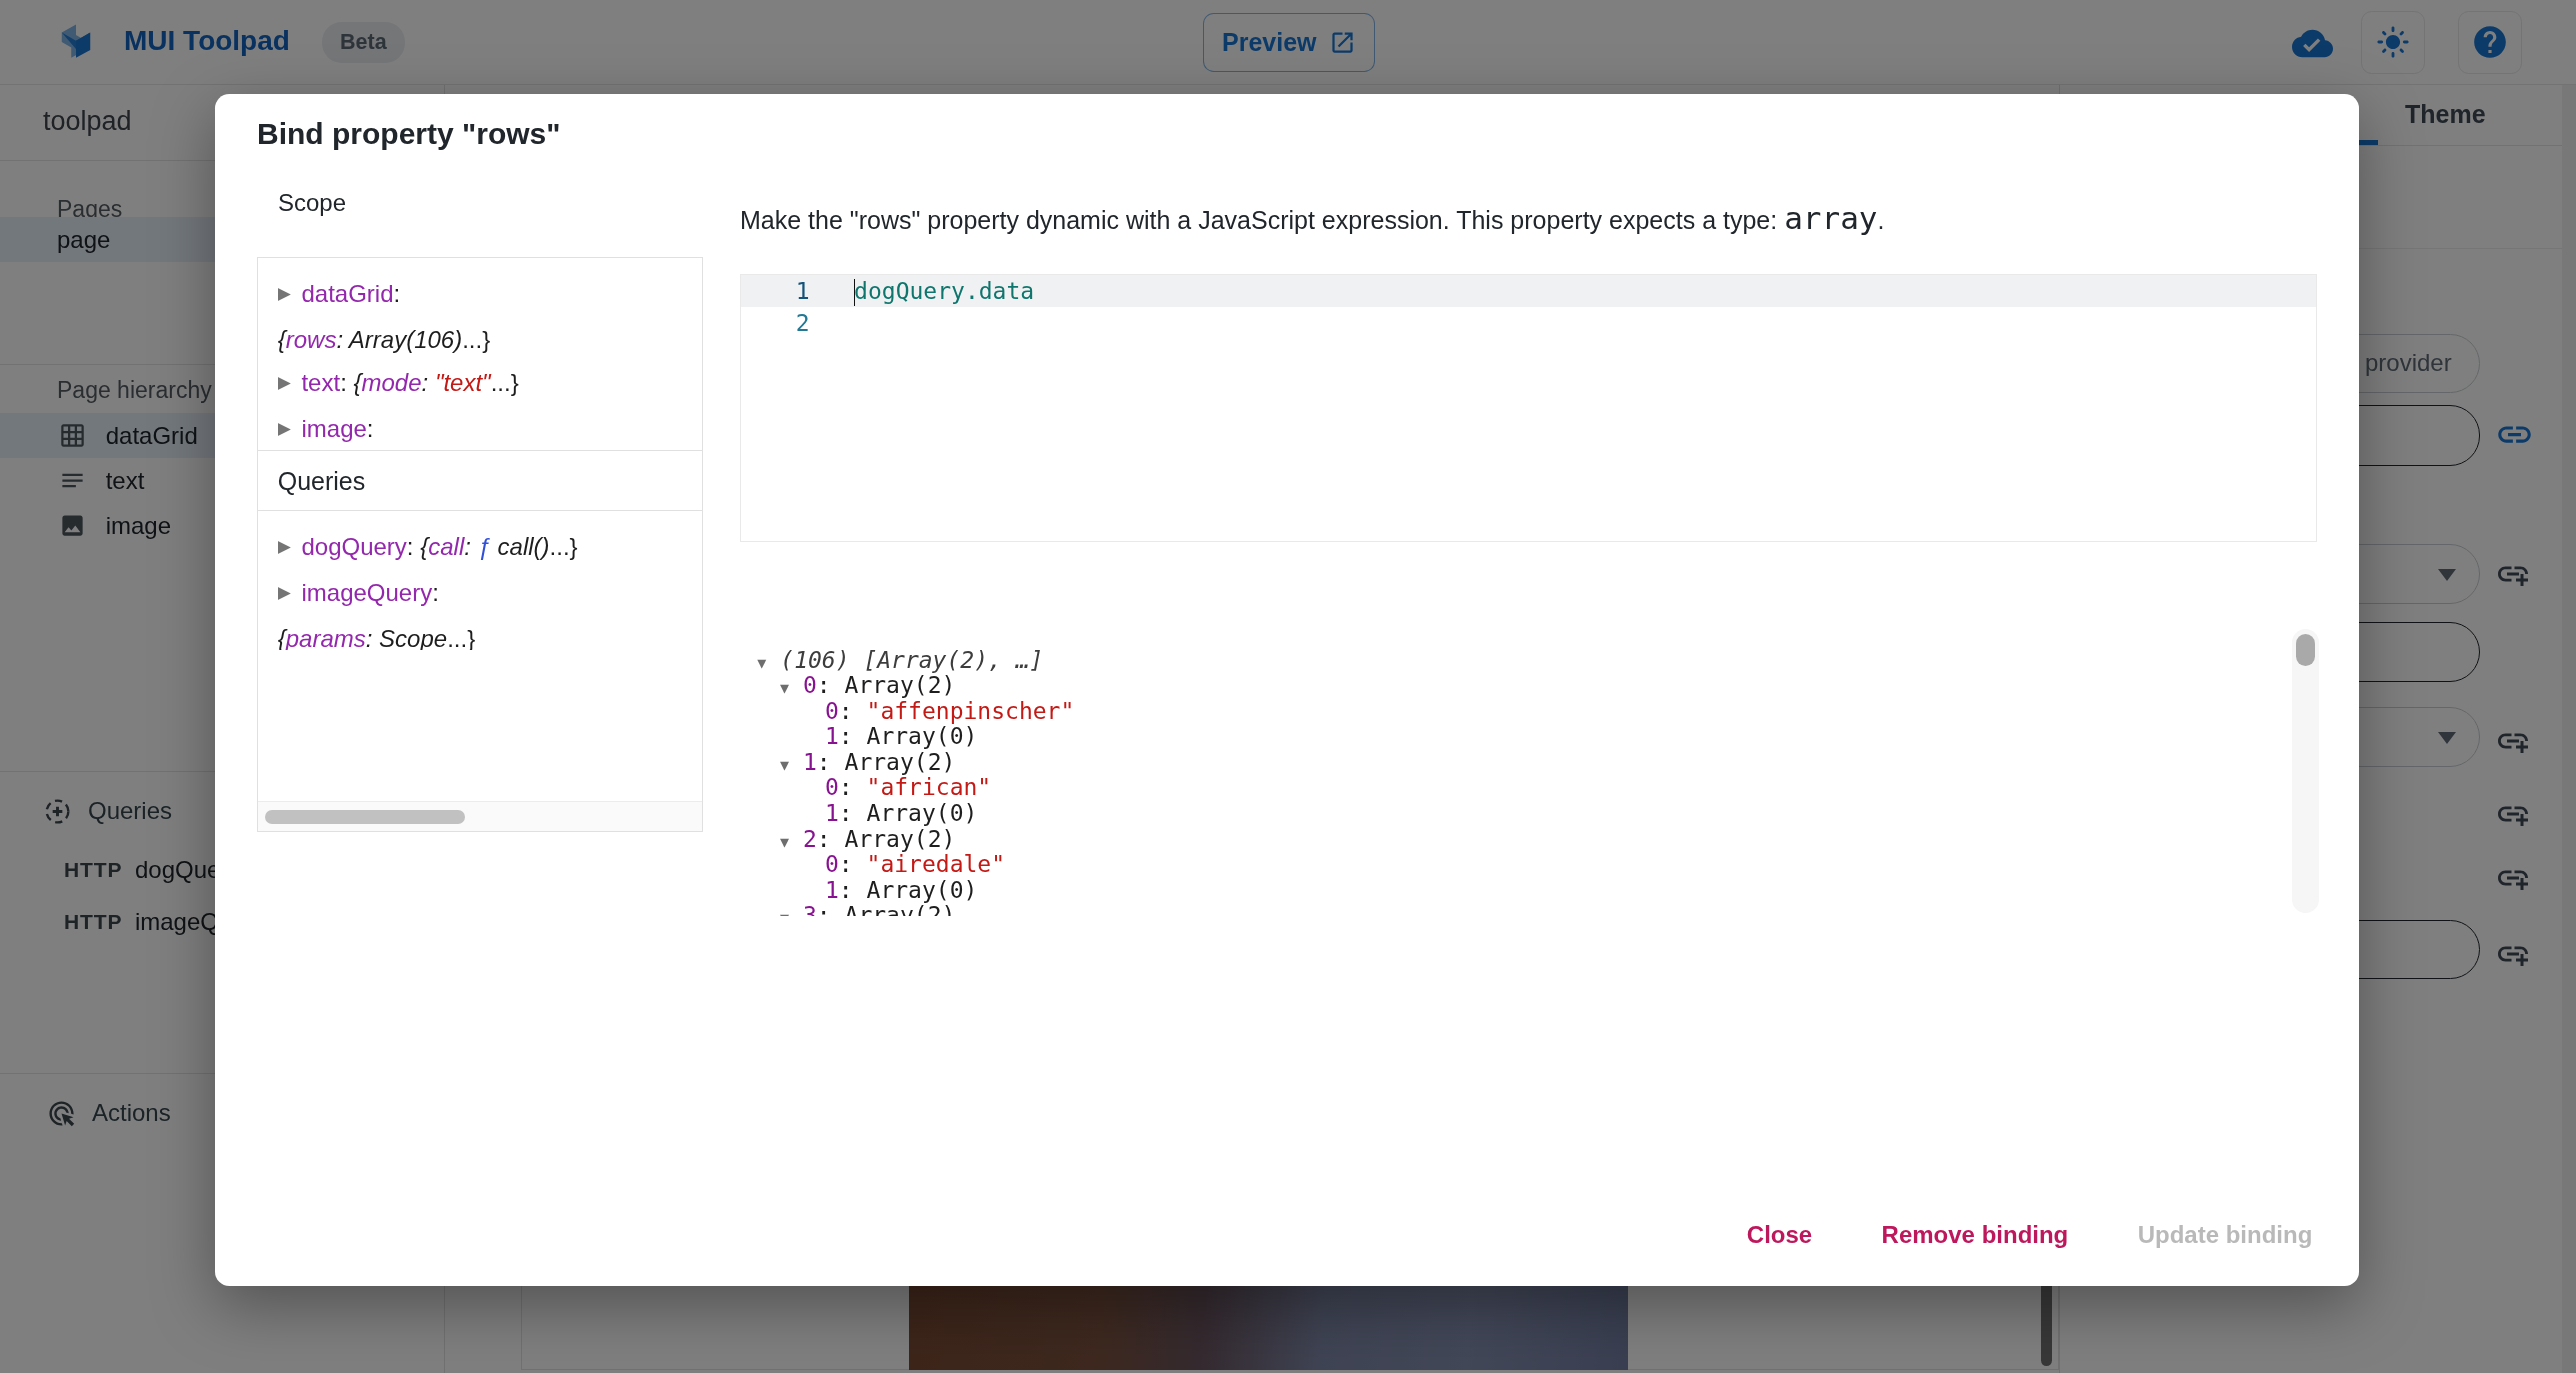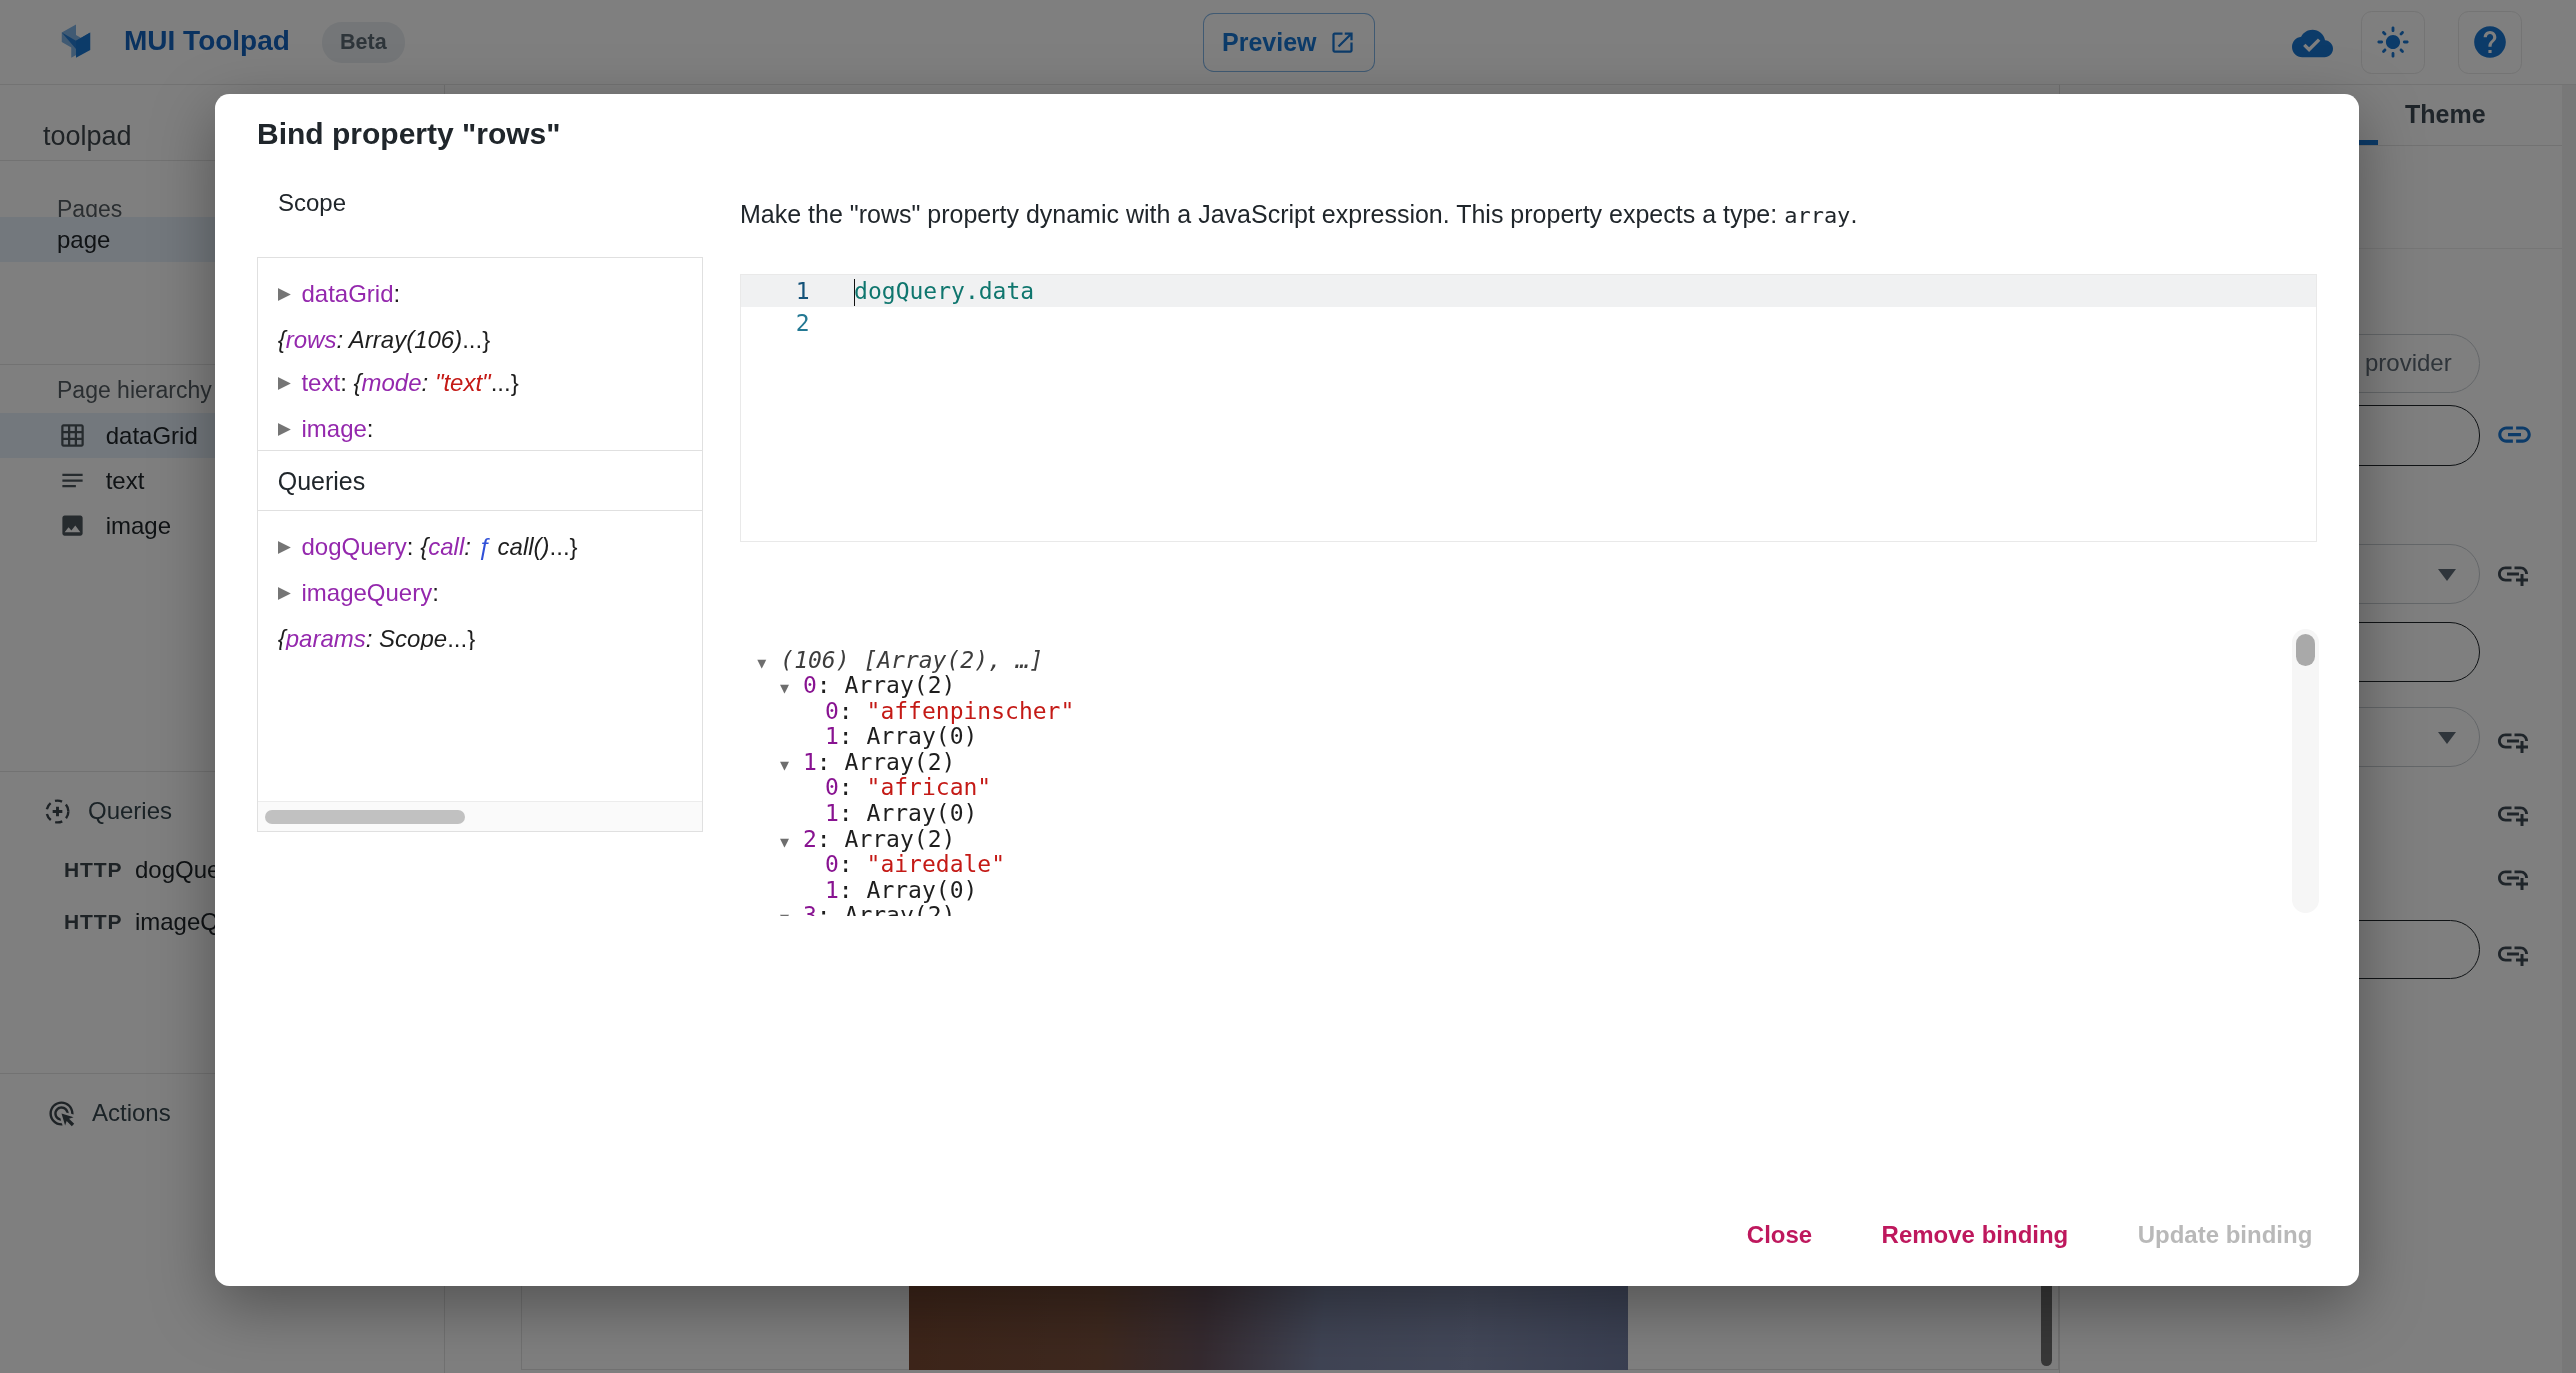--- a/index.html
+++ b/index.html
@@ -73,21 +73,21 @@
   .seg-p { color:#1e1e1e; }
   .seg-pi { color:#1e1e1e; font-style:italic; }
   .seg-v { color:#1e1e1e; font-style:italic; }
   .seg-s { color:#c41a16; font-style:italic; }
   .seg-f { color:#3050d8; font-style:italic; }
   #scope-hscroll { position:absolute; left:0; bottom:0; width:445px; height:30px; background:#fafafa;
     border-top:0.9px solid #ececec; }
   #scope-hscroll-thumb { position:absolute; left:7.2px; top:8px; width:200px; height:14.3px; background:#c1c1c1; border-radius:7.2px; }
 
   #dialog-desc { position:absolute; left:525px; top:106px; font-size:25px; color:#20262b; }
-  #dialog-desc code { font-family:"DejaVu Sans Mono", monospace; font-size:22px; }
+  #dialog-desc code { font-family:"DejaVu Sans Mono", monospace; font-size:31px; }
 
   #editor { position:absolute; left:525px; top:180px; width:1577px; height:268px;
     border:0.9px solid #e9e9e9; background:#fff; font-family:"DejaVu Sans Mono", monospace; }
   .ed-line { display:flex; height:32px; line-height:32px; font-size:23px; }
   .ed-line.active { background:#f0f1f2; }
   .ed-gutter { width:81px; text-align:right; padding-right:12.5px; color:#237893; flex:none; }
   .ed-line.active .ed-gutter { color:#14537a; }
   .ed-code { padding-left:32px; color:#0f766e; white-space:pre; }
   .ed-cursor { display:inline-block; width:0; border-left:1.8px solid #111; height:27px;
     vertical-align:middle; margin-right:-0.9px; }
@@ -146,21 +146,21 @@
   <button class="hdr-iconbtn" style="left:2458px;">
     <span>
       <svg width="38" height="38" viewBox="0 0 24 24" fill="#1976d2">
           <path d="M12 2C6.48 2 2 6.48 2 12s4.48 10 10 10 10-4.48 10-10S17.52 2 12 2zm1 17h-2v-2h2v2zm2.07-7.75l-.9.92C13.45 12.9 13 13.5 13 15h-2v-.5c0-1.1.45-2.1 1.17-2.83l1.24-1.26c.37-.36.59-.86.59-1.41 0-1.1-.9-2-2-2s-2 .9-2 2H8c0-2.21 1.79-4 4-4s4 1.79 4 4c0 .88-.36 1.68-.93 2.25z"></path>
         </svg>
     </span>
   </button>
 </div>
 
 <div id="sidebar">
-  <div class="abs" style="left:43px; top:20.6px; font-size:27px; color:#3f474d;margin-top:15px;">toolpad</div>
+  <div class="abs" style="left:43px; top:20.6px; font-size:27px; color:#3f474d;">toolpad</div>
   <div class="sb-divider" style="top:75px;"></div>
   <div class="sb-section-label" style="top:91px;margin-top:20px;">Pages</div>
   <div class="sb-row selected" style="top:132px; height:45px; padding-left:57px;">
     <span class="sb-label">page</span>
   </div>
   <div class="sb-divider" style="top:279px;"></div>
   <div class="sb-section-label" style="top:292px;">Page hierarchy</div>
   <div id="hierarchy-list">
       <div class="sb-row selected" style="top: 328px; height: 45px; padding-left: 59px; gap: 19.7px;">
         <span>

